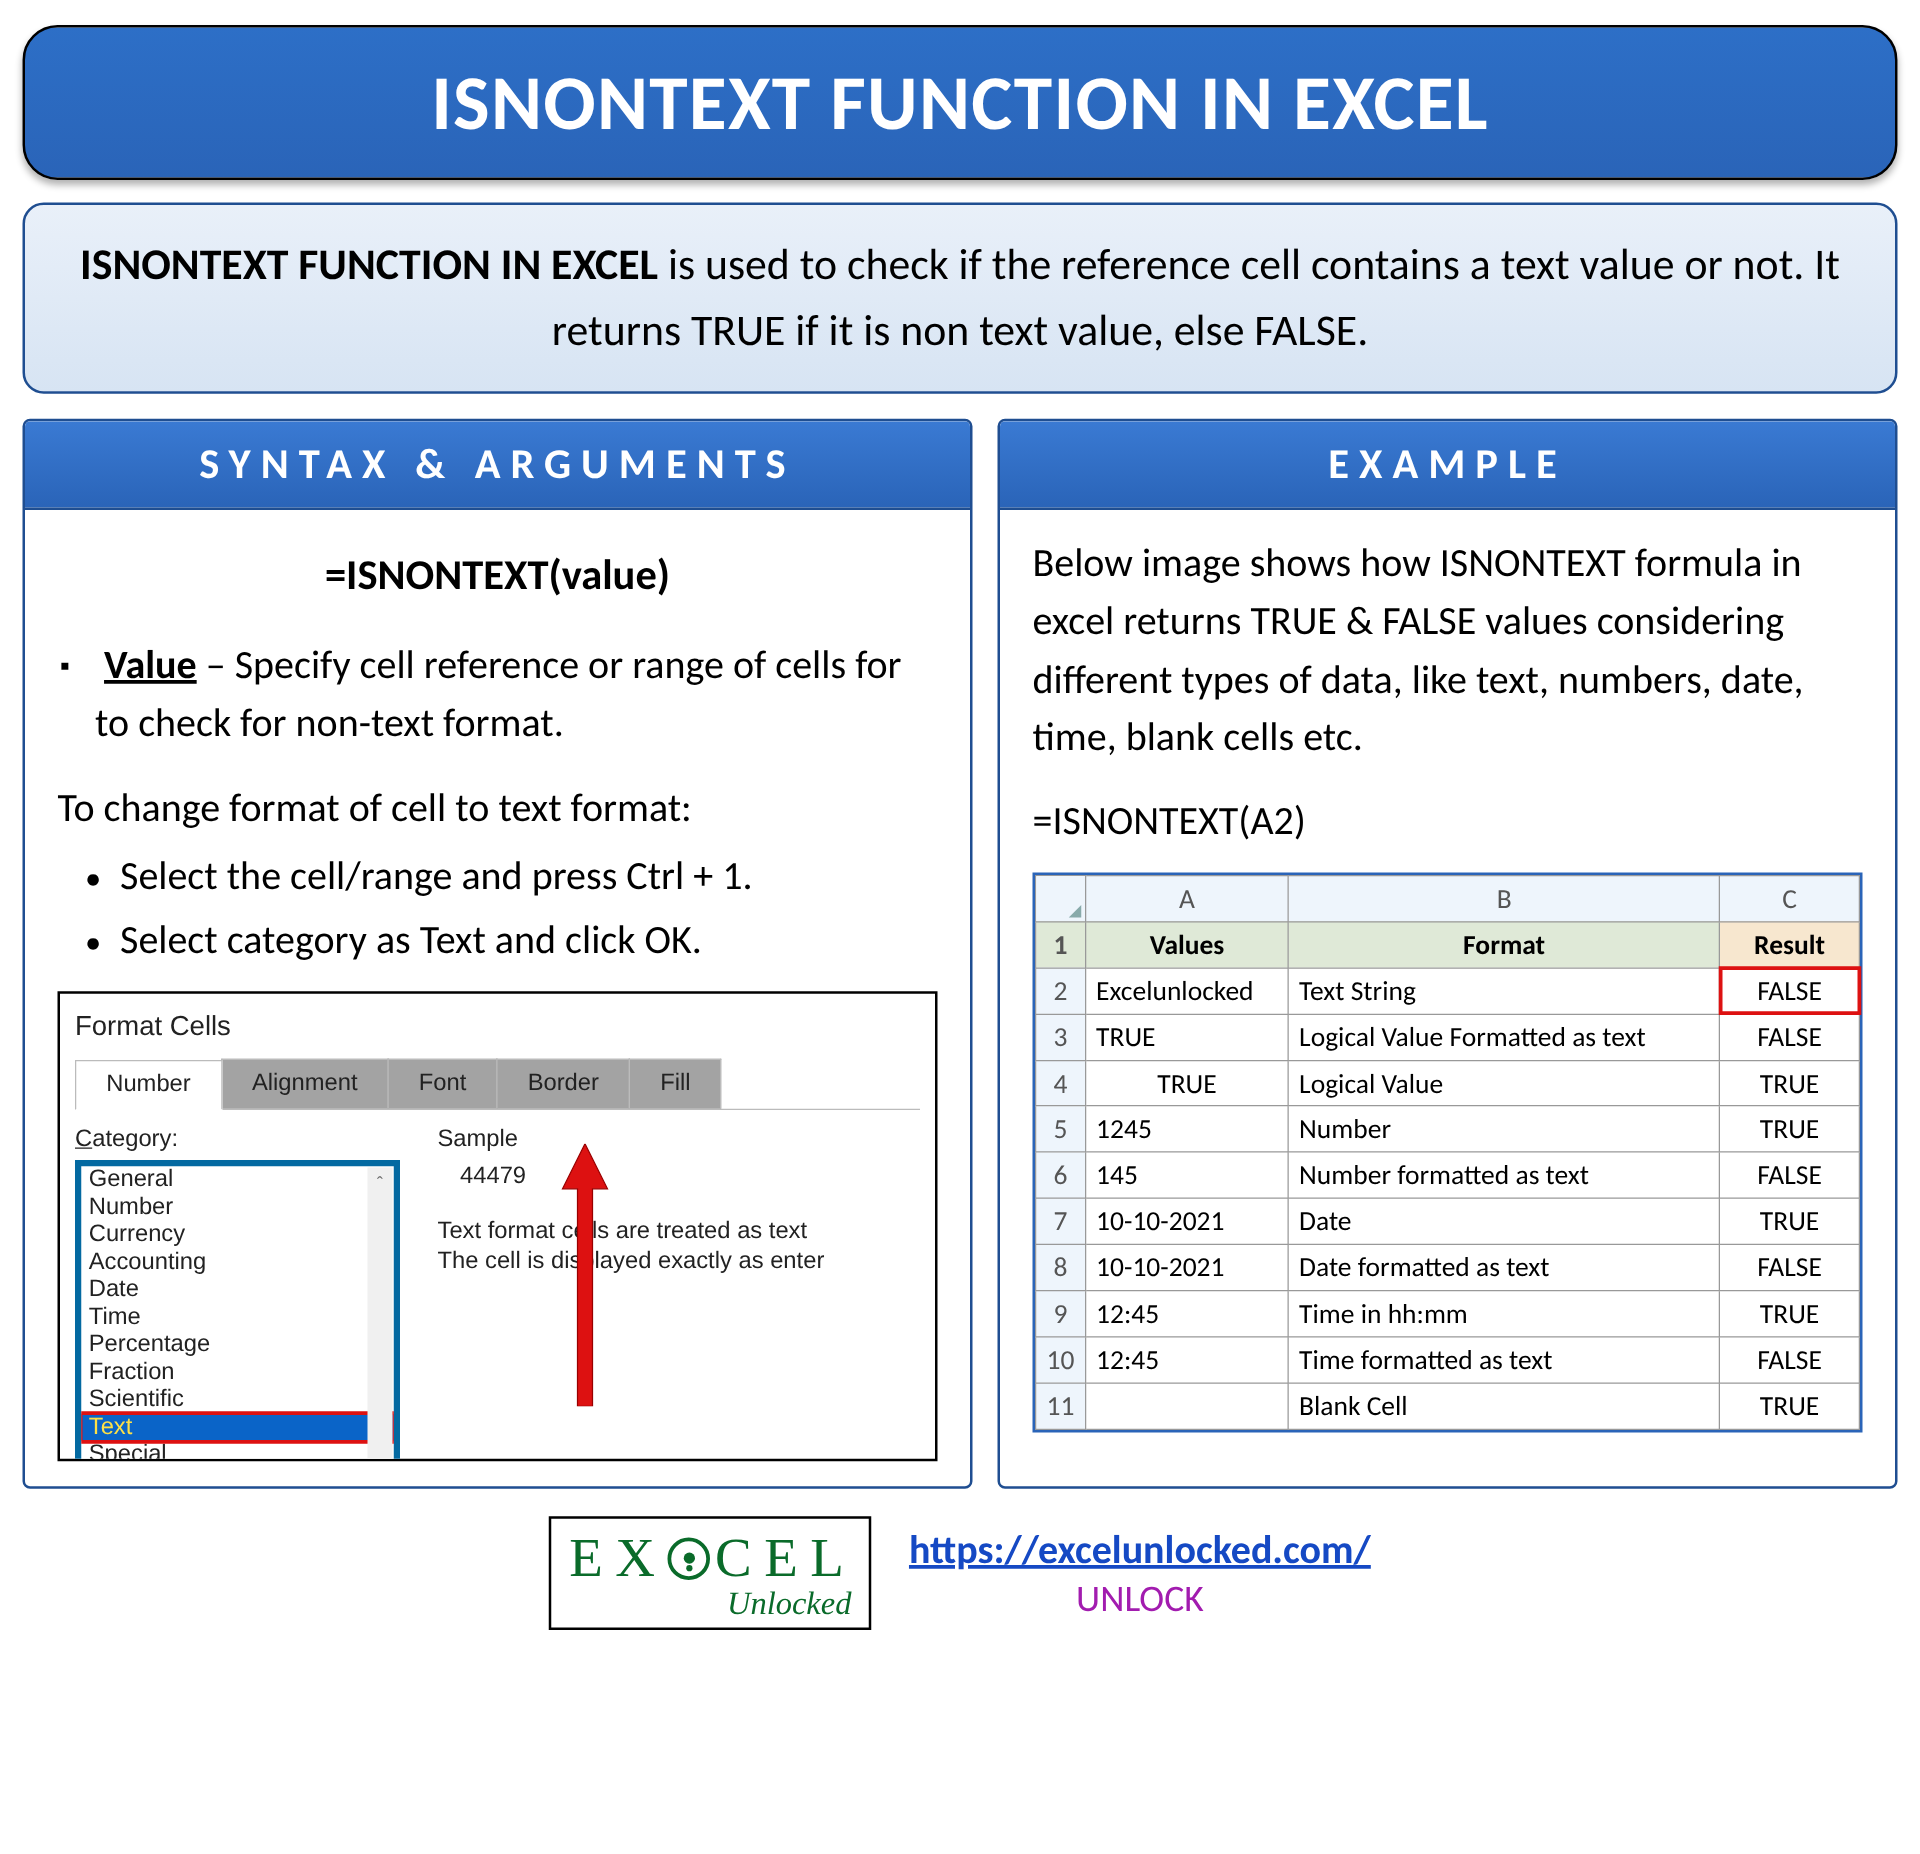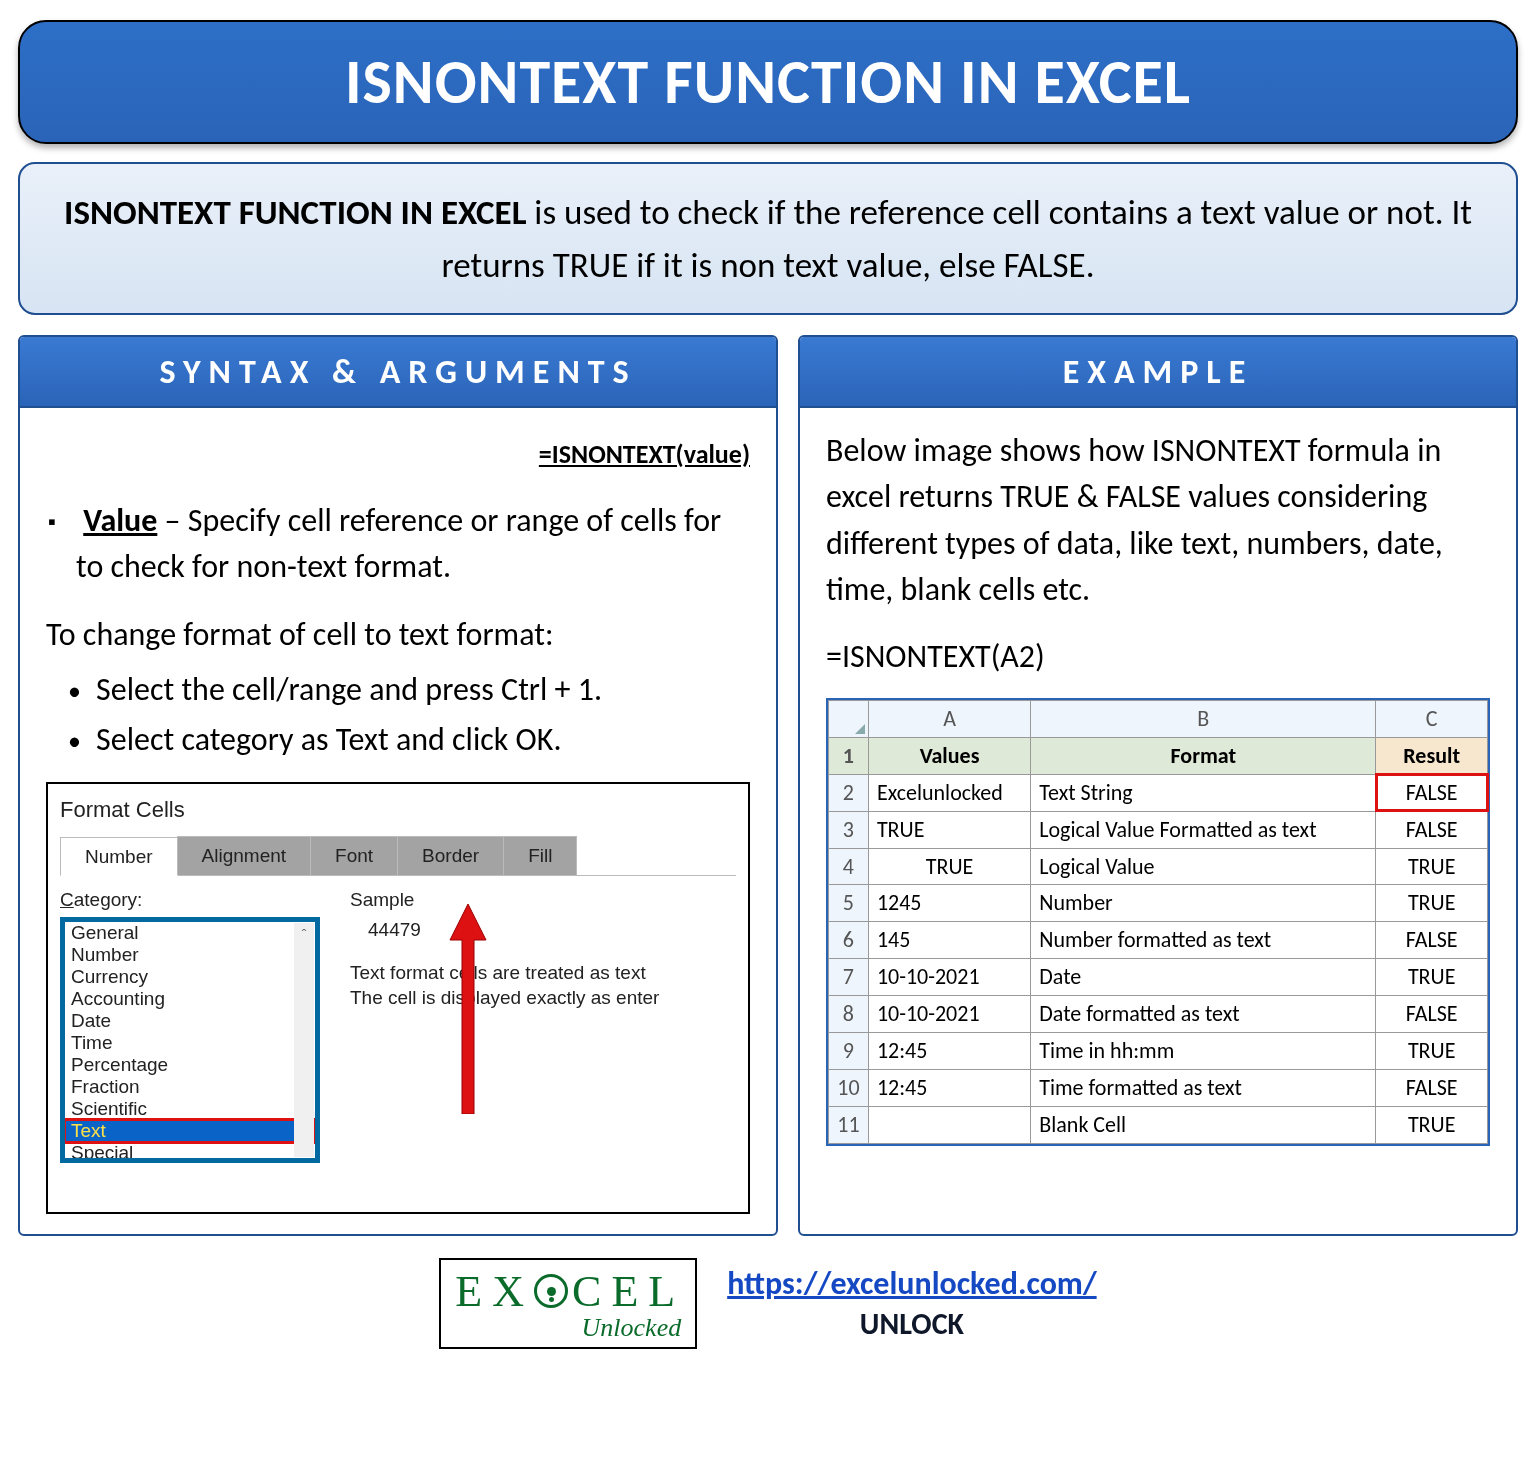--- a/index.html
+++ b/index.html
@@ -58,25 +58,24 @@
     text-align: center;
     padding: 14px 6px;
     border-bottom: 2px solid #1f4e91;
   }
   .card-body {
     padding: 20px 26px 20px 26px;
     font-size: 32px;
     line-height: 1.45;
   }
   .formula {
-    text-align: right;
+    text-align: center;
     font-weight: 800;
-    font-size: 26px;
+    font-size: 34px;
     margin: 8px 0 24px;
-    text-decoration: underline;
   }
   .bullet-sq {
     list-style: none;
     padding-left: 30px;
   }
   .bullet-sq li::before {
     content: "▪";
     display: inline-block;
     width: 28px;
     margin-left: -28px;
@@ -101,21 +100,21 @@
 
   
   .dlg {
     margin-top: 18px;
     border: 2px solid #000;
     background: #fff;
     font-family: "Segoe UI", Arial, sans-serif;
     font-size: 20px;
     color: #222;
     padding: 10px 12px 8px;
-    height: 432px;
+    height: 376px;
     position: relative;
     overflow: hidden;
   }
   .dlg-title { font-size: 22px; margin-bottom: 10px; }
   .dlg-tabs {
     display: flex;
     border-bottom: 1px solid #bbb;
   }
   .dlg-tab {
     padding: 5px 24px;
@@ -261,22 +260,22 @@
     margin-top: -4px;
   }
   .footer-links { text-align: left; }
   .footer-url {
     color: #1549c4;
     font-weight: 800;
     font-size: 32px;
     text-decoration: underline;
   }
   .footer-unlock {
-    color: #0f172a;
-    font-weight: 700;
+    color: #a21caf;
+    font-weight: 400;
     font-size: 30px;
     text-align: center;
     margin-top: 2px;
   }
 </style>
 </head>
 <body>
 
 <div class="title-bar">
   <span>ISNONTEXT FUNCTION IN EXCEL</span>

